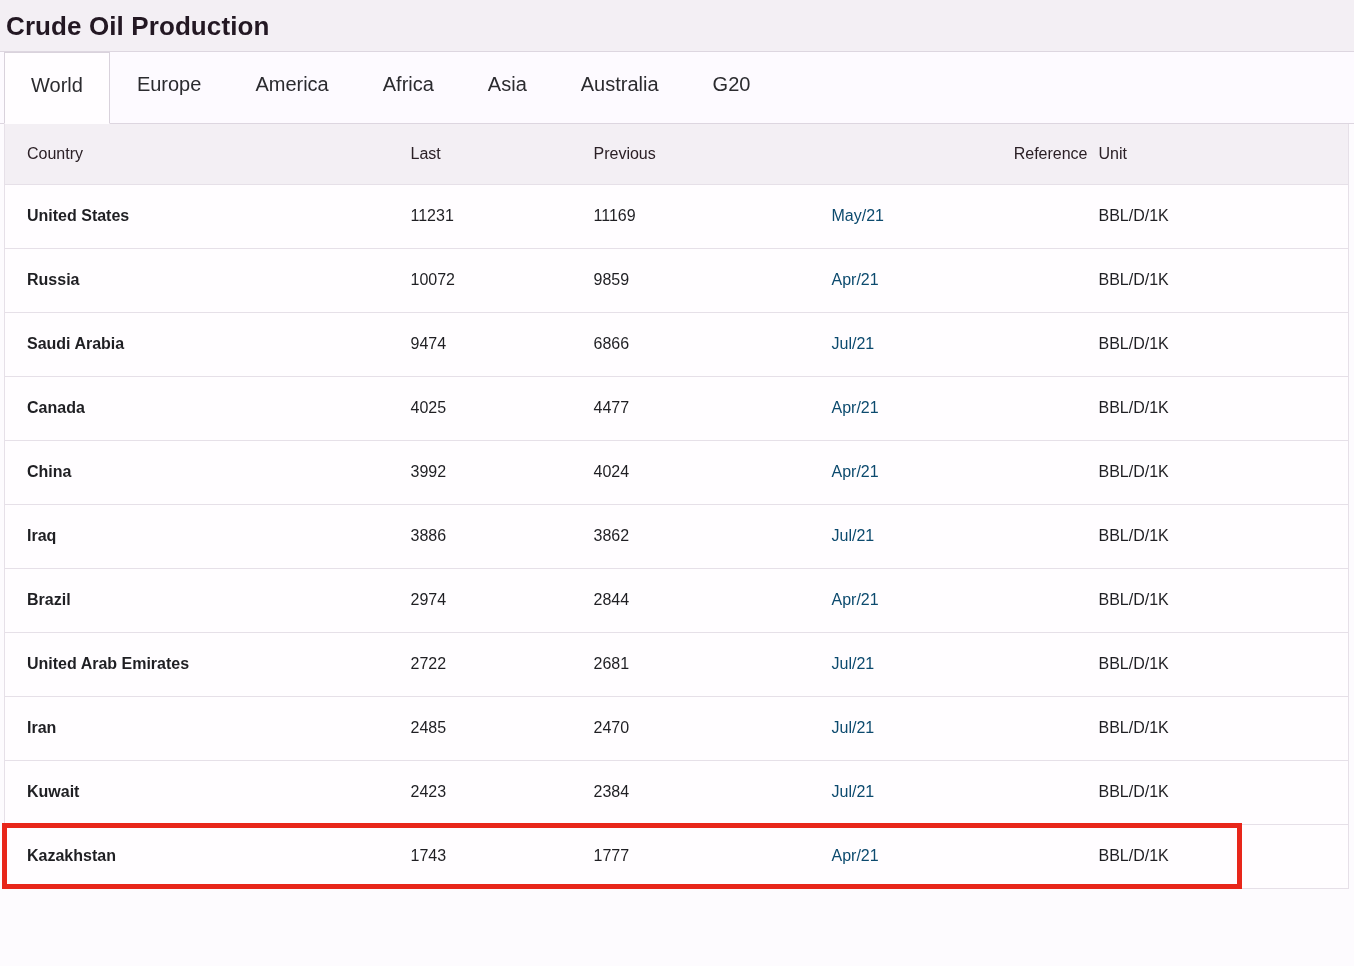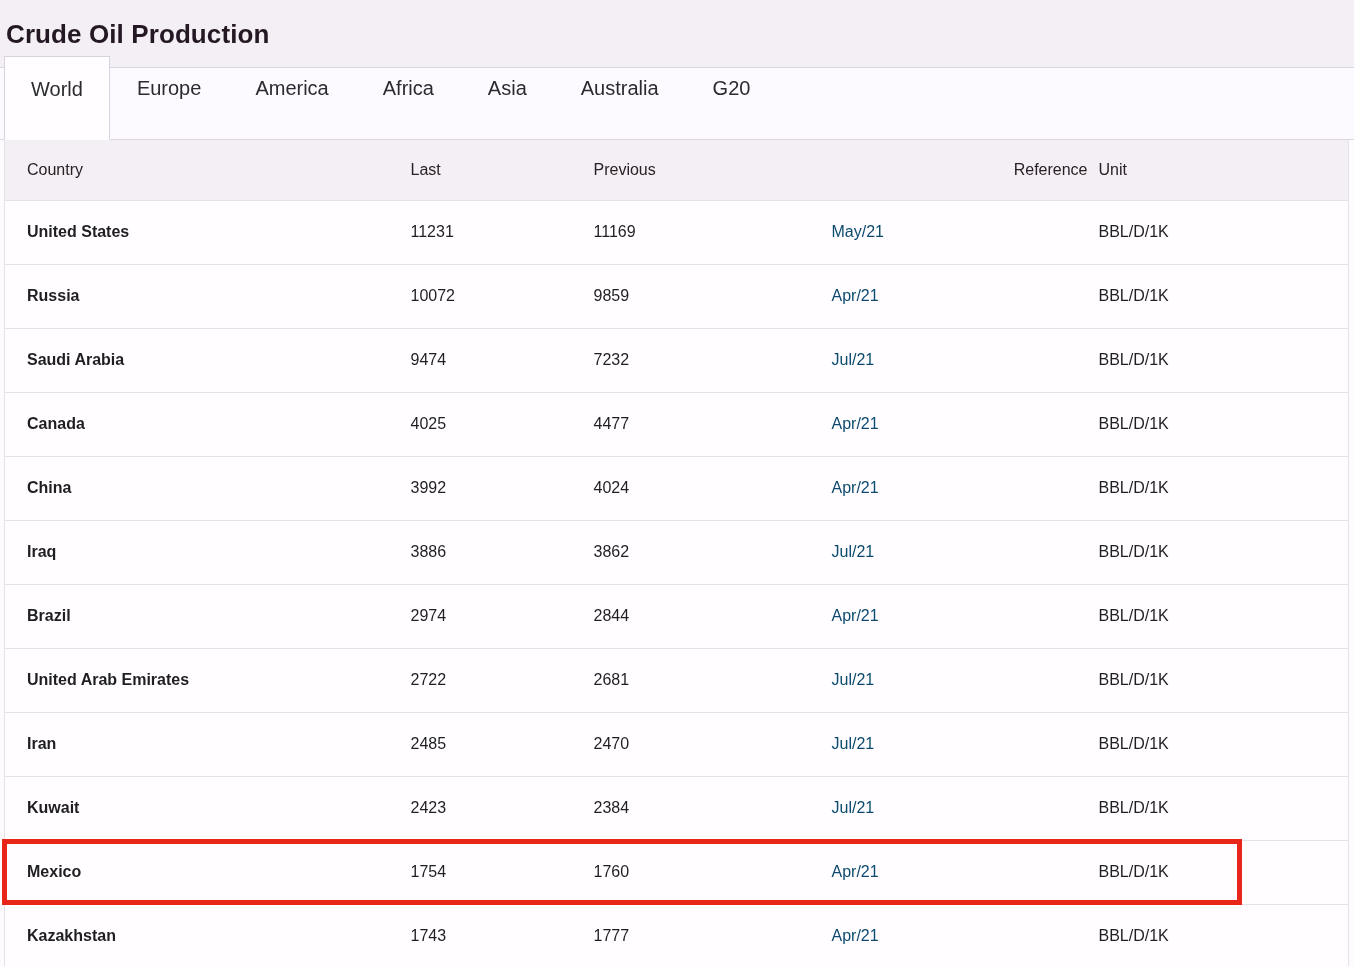--- a/index.html
+++ b/index.html
@@ -11,21 +11,21 @@
     width: 1354px;
     height: 966px;
     background: #fdfbfe;
     font-family: "Liberation Sans", sans-serif;
     overflow: hidden;
     position: relative;
   }
 
   
   #title-band {
-    height: 68px;
+    height: 52px;
     background: #f3eff4;
     border-bottom: 1px solid #ddd6e0;
     display: flex;
     align-items: center;
     box-sizing: border-box;
   }
   #page-title {
     font-size: 26px;
     font-weight: bold;
     color: #231823;
@@ -42,21 +42,21 @@
     box-sizing: border-box;
     display: flex;
     align-items: flex-end;
     padding-left: 4px;
     position: relative;
   }
   .tab {
     font-size: 20px;
     color: #2b2b2f;
     padding: 0 26px;
-    height: 84px;
+    height: 72px;
     line-height: 64px;
     box-sizing: border-box;
     white-space: nowrap;
     background: transparent;
     border: 1px solid transparent;
     border-bottom: none;
     position: relative;
   }
   .tab.active {
     background: #fffdff;
@@ -172,21 +172,21 @@
         <tr>
           <td class="col-country">Russia</td>
           <td class="col-last">10072</td>
           <td class="col-prev">9859</td>
           <td class="col-ref">Apr/21</td>
           <td class="col-unit">BBL/D/1K</td>
         </tr>
         <tr>
           <td class="col-country">Saudi Arabia</td>
           <td class="col-last">9474</td>
-          <td class="col-prev">7232</td>
+          <td class="col-prev">6866</td>
           <td class="col-ref">Jul/21</td>
           <td class="col-unit">BBL/D/1K</td>
         </tr>
         <tr>
           <td class="col-country">Canada</td>
           <td class="col-last">4025</td>
           <td class="col-prev">4477</td>
           <td class="col-ref">Apr/21</td>
           <td class="col-unit">BBL/D/1K</td>
         </tr>
@@ -223,27 +223,20 @@
           <td class="col-last">2485</td>
           <td class="col-prev">2470</td>
           <td class="col-ref">Jul/21</td>
           <td class="col-unit">BBL/D/1K</td>
         </tr>
         <tr>
           <td class="col-country">Kuwait</td>
           <td class="col-last">2423</td>
           <td class="col-prev">2384</td>
           <td class="col-ref">Jul/21</td>
-          <td class="col-unit">BBL/D/1K</td>
-        </tr>
-        <tr>
-          <td class="col-country">Mexico</td>
-          <td class="col-last">1754</td>
-          <td class="col-prev">1760</td>
-          <td class="col-ref">Apr/21</td>
           <td class="col-unit">BBL/D/1K</td>
         </tr>
         <tr>
           <td class="col-country">Kazakhstan</td>
           <td class="col-last">1743</td>
           <td class="col-prev">1777</td>
           <td class="col-ref">Apr/21</td>
           <td class="col-unit">BBL/D/1K</td>
         </tr>
       </tbody>

